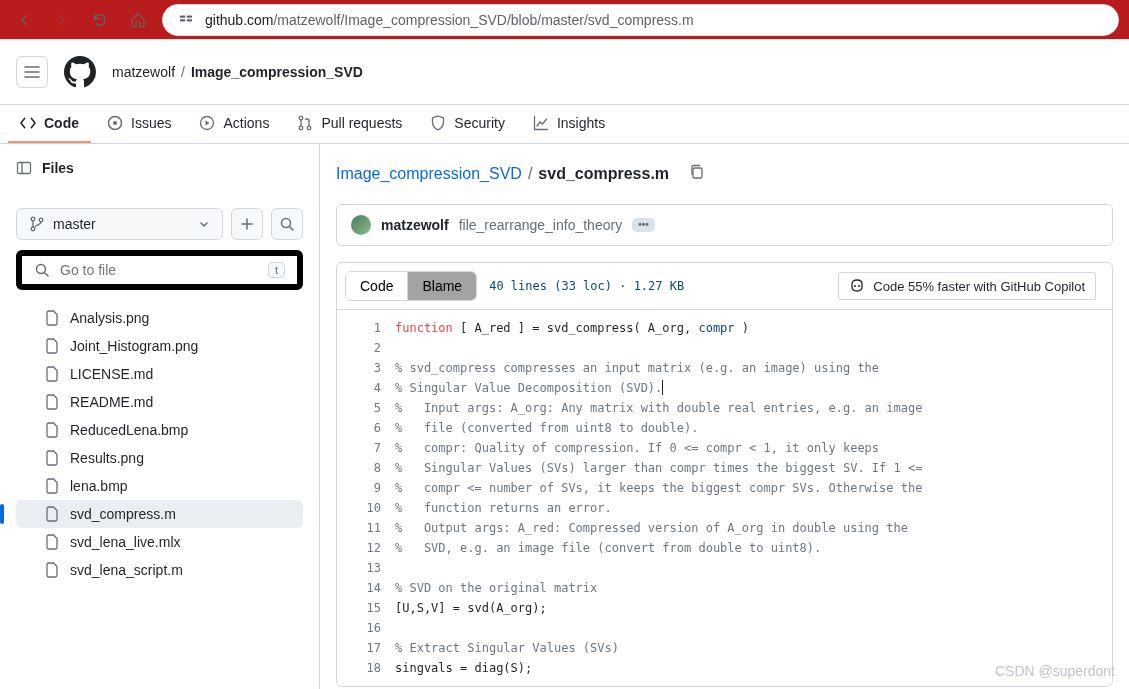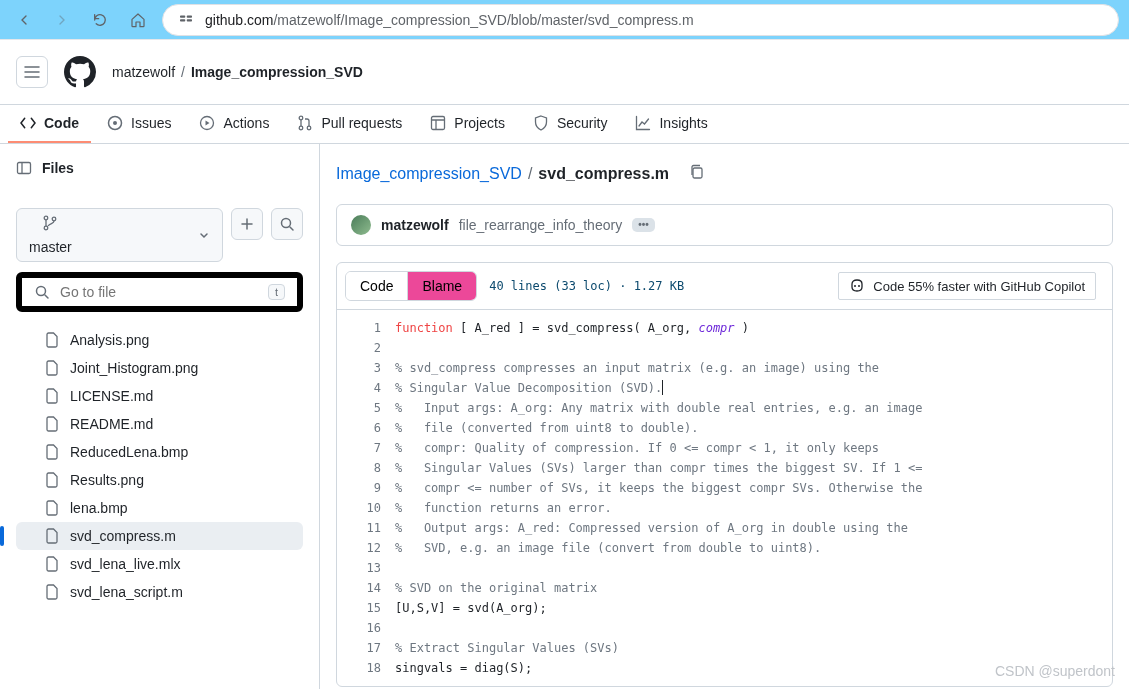--- a/index.html
+++ b/index.html
@@ -1,19 +1,19 @@
 <!DOCTYPE html>
 <html><head>
   <meta charset="utf-8">
   <style>
     * { margin: 0; padding: 0; box-sizing: border-box; }
     body { font-family: -apple-system, BlinkMacSystemFont, "Segoe UI", Helvetica, Arial, sans-serif; color: #1f2328; background: #fff; font-size: 14px; }
     
     
-    .browser-bar { display: flex; align-items: center; height: 40px; padding: 0 10px; gap: 10px; background: #7dd3fc; border-bottom: 1px solid #e5e7eb; }
+    .browser-bar { display: flex; align-items: center; height: 40px; padding: 0 10px; gap: 10px; background: #b91c1c; border-bottom: 1px solid #e5e7eb; }
     .browser-btn { width: 28px; height: 28px; display: flex; align-items: center; justify-content: center; border-radius: 50%; cursor: pointer; color: #5f6368; }
     .url-bar { flex: 1; display: flex; align-items: center; background: #fff; border-radius: 18px; height: 32px; padding: 0 14px; gap: 10px; border: 1px solid #dfe1e5; }
     .url-text { color: #202124; font-size: 14px; }
     .url-host { color: #202124; }
     .url-path { color: #5f6368; }
     
     
     .gh-header { display: flex; align-items: center; padding: 16px; gap: 16px; border-bottom: 1px solid #d0d7de; }
     .menu-btn { width: 32px; height: 32px; border: 1px solid #d0d7de; border-radius: 6px; display: flex; align-items: center; justify-content: center; cursor: pointer; }
     .gh-logo { width: 32px; height: 32px; }
@@ -30,21 +30,21 @@
     .repo-nav-item.active svg { fill: #1f2328; }
     
     
     .main-layout { display: flex; }
     .sidebar { width: 320px; padding: 16px; border-right: 1px solid #d0d7de; flex-shrink: 0; }
     .sidebar-header { display: flex; align-items: center; gap: 10px; margin-bottom: 32px; }
     .sidebar-header svg { fill: #656d76; }
     .sidebar-title { font-size: 14px; font-weight: 600; }
     .branch-row { display: flex; gap: 8px; margin-bottom: 10px; }
     .branch-select { flex: 1; display: flex; align-items: center; justify-content: space-between; border: 1px solid #d0d7de; border-radius: 6px; padding: 6px 12px; background: #f6f8fa; cursor: pointer; }
-    .branch-select-left { display: flex; align-items: center; gap: 8px; flex-direction: column; }
+    .branch-select-left { display: flex; align-items: center; gap: 8px; }
     .sq-btn { width: 32px; height: 32px; border: 1px solid #d0d7de; border-radius: 6px; display: flex; align-items: center; justify-content: center; background: #f6f8fa; cursor: pointer; }
     .file-filter { display: flex; align-items: center; border: 6px solid #000000; border-radius: 6px; padding: 6px 12px; gap: 10px; margin-bottom: 14px; }
     .file-filter input { border: none; outline: none; flex: 1; font-size: 14px; color: #656d76; }
     .kbd { border: 1px solid #d0d7de; border-radius: 4px; padding: 1px 6px; font-size: 11px; background: #f6f8fa; color: #656d76; }
     .file-tree { list-style: none; }
     .file-tree li { display: flex; align-items: center; gap: 10px; padding: 6px 8px 6px 28px; border-radius: 6px; cursor: pointer; font-size: 14px; }
     .file-tree li.active { background: #eaeef2; position: relative; }
     .file-tree li.active::before { content: ""; position: absolute; left: -16px; top: 4px; bottom: 4px; width: 4px; background: #0969da; border-radius: 2px; }
     .file-tree svg { fill: #656d76; flex-shrink: 0; }
     
@@ -58,33 +58,33 @@
     
     .commit-box { border: 1px solid #d0d7de; border-radius: 6px; padding: 10px 14px; display: flex; align-items: center; gap: 10px; margin-bottom: 16px; }
     .avatar { width: 20px; height: 20px; border-radius: 50%; background: linear-gradient(135deg, #4a7c59, #8fbc8f); flex-shrink: 0; }
     .commit-author { font-weight: 600; font-size: 14px; }
     .commit-msg { color: #656d76; font-size: 14px; }
     .ellipsis-btn { background: #dbe2e8; border-radius: 5px; padding: 0 6px; font-weight: bold; color: #656d76; cursor: pointer; font-size: 10px; line-height: 14px; }
     
     .code-box { border: 1px solid #d0d7de; border-radius: 6px; }
     .code-toolbar { display: flex; align-items: center; padding: 8px; border-bottom: 1px solid #d0d7de; gap: 12px; }
     .btn-group { display: flex; border: 1px solid #d0d7de; border-radius: 6px; overflow: hidden; }
-    .btn-group button { border: none; padding: 6px 14px; font-size: 14px; cursor: pointer; background: #ec4899; }
+    .btn-group button { border: none; padding: 6px 14px; font-size: 14px; cursor: pointer; background: #a3a3a3; }
     .btn-group button.active { background: #fff; font-weight: 500; }
     .btn-group button:first-child { border-right: 1px solid #d0d7de; }
     .file-info { color: #0c4a6e; font-size: 12px; font-family: ui-monospace, monospace; }
     .copilot-badge { display: flex; align-items: center; gap: 8px; border: 1px solid #d0d7de; border-radius: 2px; padding: 5px 10px; font-size: 13px; cursor: pointer; margin-left: auto; margin-right: 8px; }
     
     .code-area { display: flex; font-family: ui-monospace, SFMono-Regular, Consolas, monospace; font-size: 12px; line-height: 20px; }
     .line-numbers { text-align: right; padding: 8px 14px 8px 0; color: #6e7781; user-select: none; min-width: 58px; }
     .line-numbers div { height: 20px; }
     .code-lines { padding: 8px 0; }
     .code-lines div { height: 20px; white-space: pre; }
     .kw { color: #ef4444; }
-    .arg { color: #6d28d9; font-style: italic; }
+    .arg { color: #0c4a6e; }
     .com { color: #6e7781; }
     .cursor { border-right: 1px solid #1f2328; display: inline-block; height: 15px; vertical-align: text-bottom; }
     
     .watermark { position: fixed; bottom: 10px; right: 14px; color: #c0c4c9; font-size: 14px; pointer-events: none; }
     
     .icon16 { width: 16px; height: 16px; }
   </style>
 </head>
 <body>
 
@@ -158,27 +158,20 @@
     <span>Actions</span>
   </div>
   <div class="repo-nav-item">
     <svg class="icon16" viewBox="0 0 16 16">
         <circle cx="4" cy="3" r="1.8" stroke="#656d76" stroke-width="1.3" fill="none"></circle>
         <circle cx="4" cy="13" r="1.8" stroke="#656d76" stroke-width="1.3" fill="none"></circle>
         <circle cx="12" cy="13" r="1.8" stroke="#656d76" stroke-width="1.3" fill="none"></circle>
         <path d="M4 5v6M12 11V6a2 2 0 0 0-2-2H8" stroke="#656d76" stroke-width="1.3" fill="none"></path>
       </svg>
     <span>Pull requests</span>
-  </div>
-  <div class="repo-nav-item">
-    <svg class="icon16" viewBox="0 0 16 16">
-        <rect x="1.5" y="1.5" width="13" height="13" rx="1.5" stroke="#656d76" stroke-width="1.3" fill="none"></rect>
-        <path d="M1.5 5h13M6 5v9.5" stroke="#656d76" stroke-width="1.3"></path>
-      </svg>
-    <span>Projects</span>
   </div>
   <div class="repo-nav-item">
     <svg class="icon16" viewBox="0 0 16 16">
         <path d="M8 1l5.5 2v4c0 4-2.5 6.5-5.5 8-3-1.5-5.5-4-5.5-8V3z" stroke="#656d76" stroke-width="1.3" fill="none"></path>
       </svg>
     <span>Security</span>
   </div>
   <div class="repo-nav-item">
     <svg class="icon16" viewBox="0 0 16 16">
         <path d="M1.5 1.5v13h13M4 11l3-4 2.5 2 4-5" stroke="#656d76" stroke-width="1.3" fill="none" stroke-linecap="round"></path>

